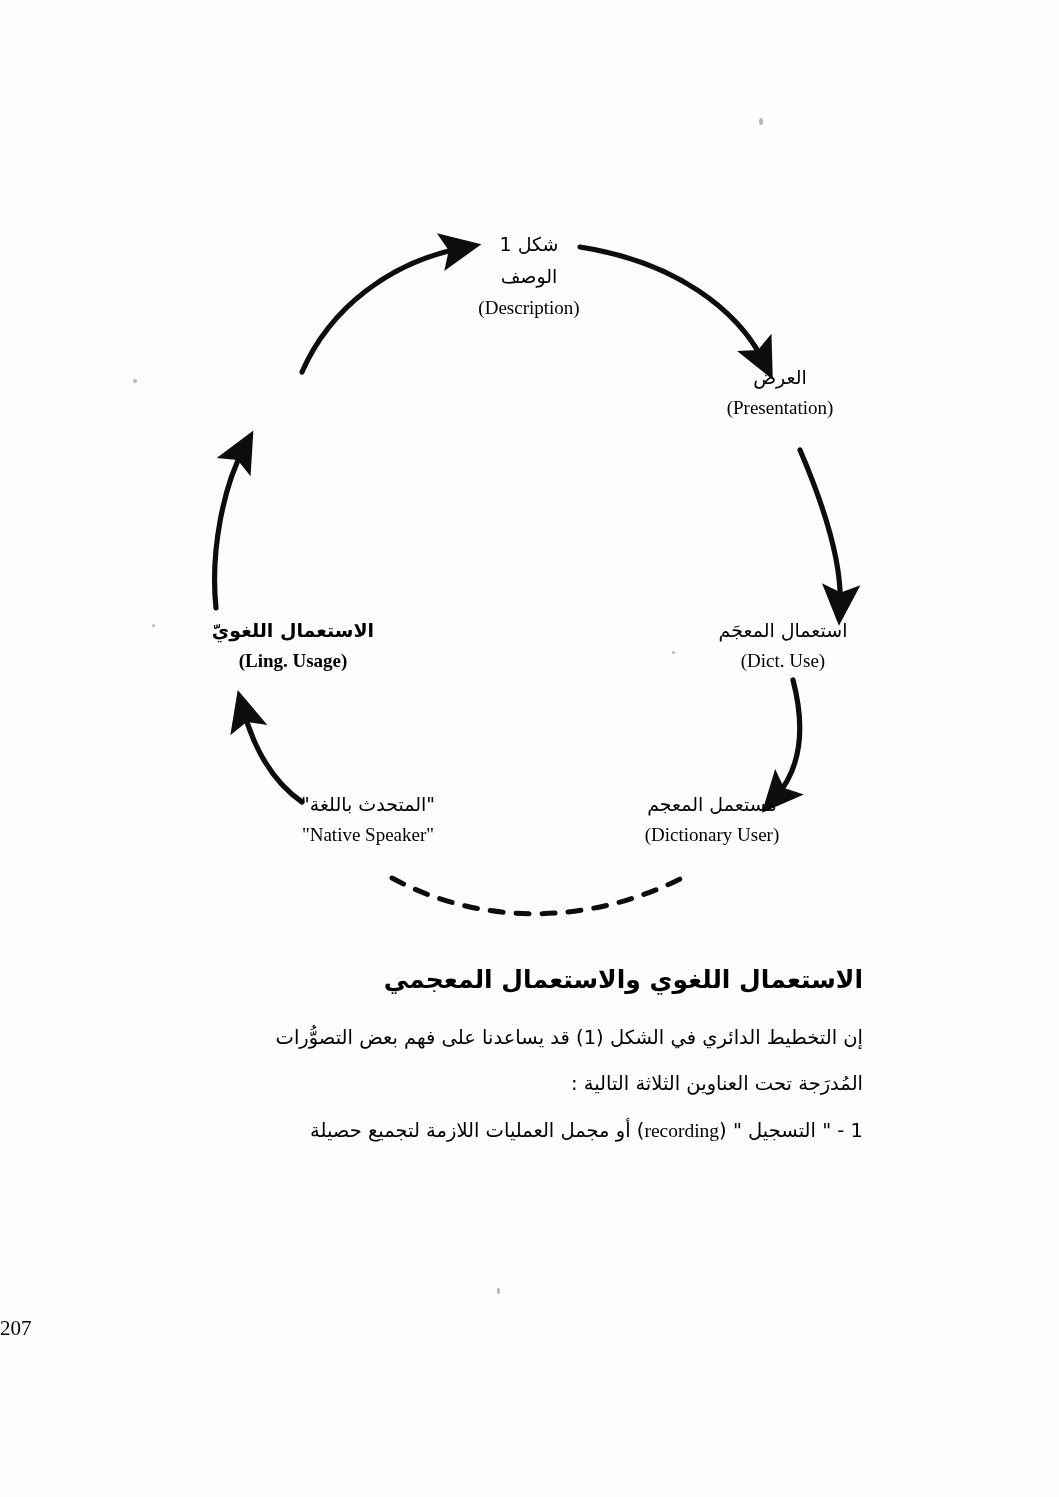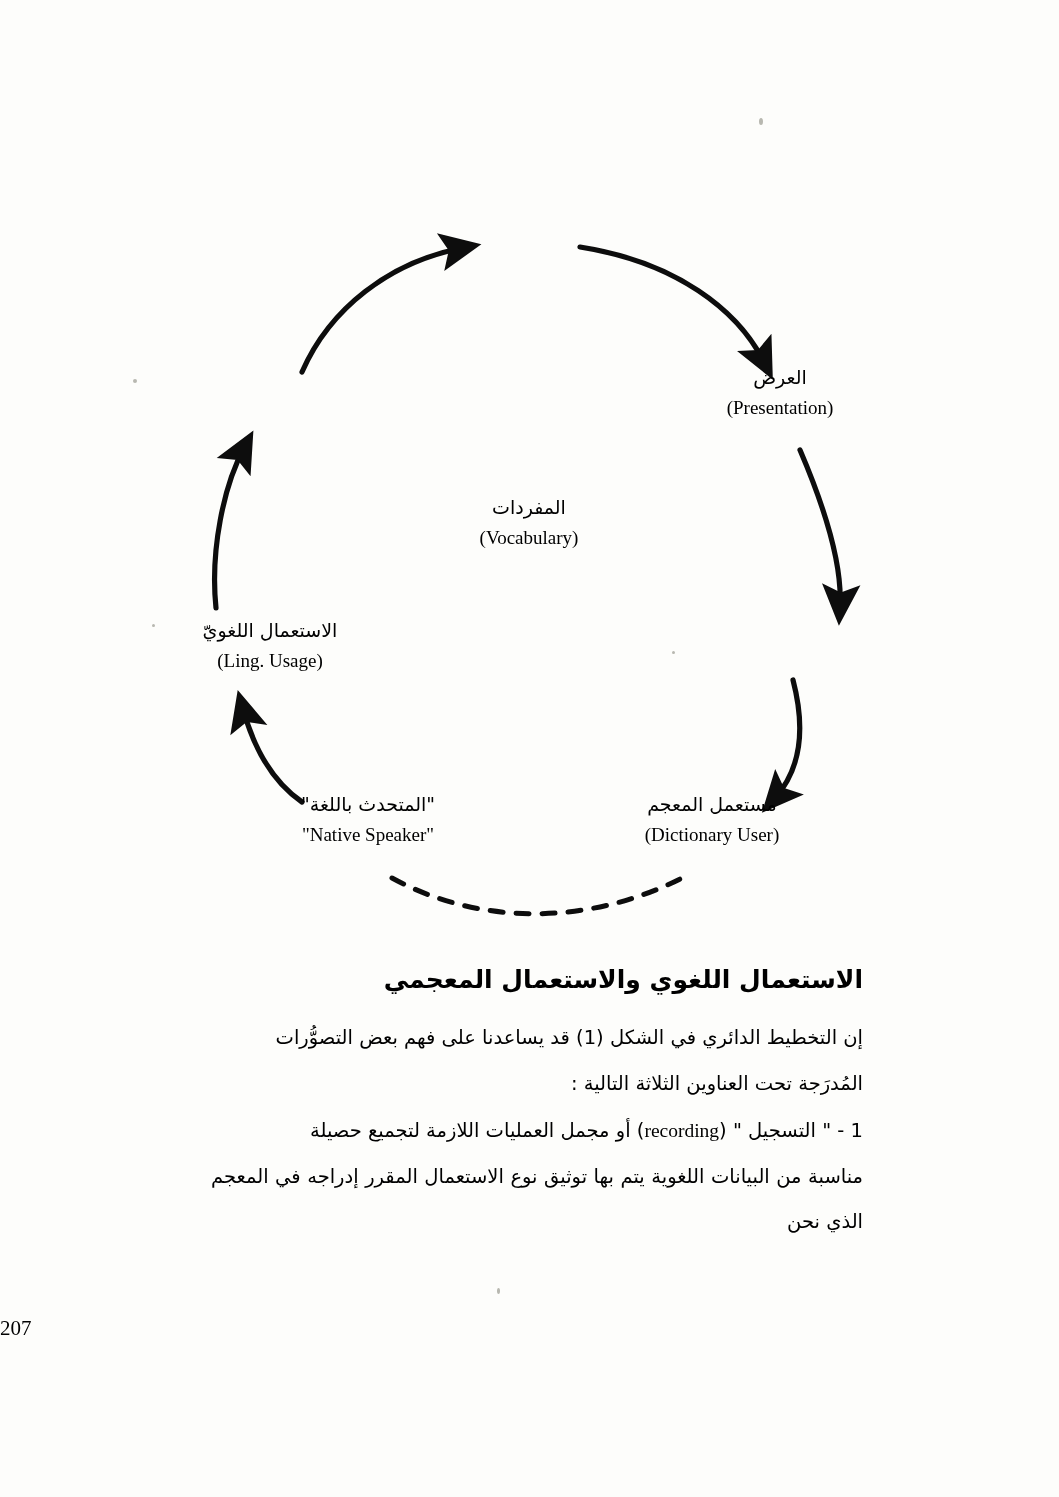--- a/index.html
+++ b/index.html
@@ -58,21 +58,21 @@
     font-family: "Liberation Serif", "DejaVu Serif", serif;
     font-size: 19px;
     margin-top: 7px;
   }
 
   
   .node-top      { left: 399px; top: 32px;  width: 260px; }
   .node-center   { left: 414px; top: 295px; width: 230px; }
   .node-recording{ left: 175px; top: 165px; width: 220px; }
   .node-present  { left: 665px; top: 165px; width: 230px; }
-  .node-ling     { left: 155px; top: 418px; width: 230px; }
+  .node-ling     { left: 178px; top: 418px; width: 230px; font-weight: bold; }
   .node-dictuse  { left: 668px; top: 418px; width: 230px; }
   .node-native   { left: 253px; top: 592px; width: 230px; }
   .node-dictuser { left: 592px; top: 592px; width: 240px; }
 
   .node-top .ar-fig {
     display: block;
     font-family: "DejaVu Sans", "Liberation Sans", sans-serif;
     font-size: 19px;
     direction: rtl;
     unicode-bidi: isolate;
@@ -150,37 +150,42 @@
 
       <path d="M 793,480 C 806,530 800,570 775,598" fill="none" stroke="#0d0d0d" stroke-width="5.2" stroke-linecap="round" marker-end="url(#ah)"></path>
 
       <path d="M 392,678 C 480,726 590,726 686,676" fill="none" stroke="#0d0d0d" stroke-width="5" stroke-linecap="round" stroke-dasharray="13 13"></path>
 
       <path d="M 302,602 C 270,580 253,545 243,509" fill="none" stroke="#0d0d0d" stroke-width="5.2" stroke-linecap="round" marker-end="url(#ah)"></path>
 
       <path d="M 216,408 C 210,350 224,285 244,248" fill="none" stroke="#0d0d0d" stroke-width="5.2" stroke-linecap="round" marker-end="url(#ah)"></path>
     </svg>
 
+    <div class="node node-top">
+      <span class="ar-fig">شكل 1</span>
+      <span class="ar">الوصف</span>
+      <span class="en">(Description)</span>
+    </div>
 
 
     <div class="node node-present">
       <span class="ar">العرض</span>
       <span class="en">(Presentation)</span>
     </div>
 
-    <div class="node node-center">
-      <span class="ar">المفردات</span>
-      <span class="en">(Vocabulary)</span>
-    </div>
 
     <div class="node node-ling">
       <span class="ar">الاستعمال اللغويّ</span>
       <span class="en">(Ling. Usage)</span>
     </div>
 
+    <div class="node node-dictuse">
+      <span class="ar">استعمال المعجَم</span>
+      <span class="en">(Dict. Use)</span>
+    </div>
 
     <div class="node node-native">
       <span class="ar">"المتحدث باللغة"</span>
       <span class="en">"Native Speaker"</span>
     </div>
 
     <div class="node node-dictuser">
       <span class="ar">مستعمل المعجم</span>
       <span class="en">(Dictionary User)</span>
     </div>
@@ -191,21 +196,20 @@
     <h2 class="heading">الاستعمال اللغوي والاستعمال المعجمي</h2>
 
     <p class="para">إن التخطيط الدائري في الشكل (1) قد يساعدنا على فهم بعض التصوُّرات</p>
 
     <p class="para">المُدرَجة تحت العناوين الثلاثة التالية :</p>
 
     <p class="para">
       <span>1 - " التسجيل " (</span><span class="ltr">recording</span><span>) أو مجمل العمليات اللازمة لتجميع حصيلة</span>
     </p>
 
-    <p class="para">مناسبة من البيانات اللغوية يتم بها توثيق نوع الاستعمال المقرر إدراجه في المعجم الذي نحن</p>
 
   </div>
 
   <div class="page-number">207</div>
 
   <div class="speck" style="left:759px; top:118px; width:4px; height:7px;"></div>
   <div class="speck" style="left:133px; top:379px; width:4px; height:4px;"></div>
   <div class="speck" style="left:152px; top:624px; width:3px; height:3px;"></div>
   <div class="speck" style="left:672px; top:651px; width:3px; height:3px;"></div>
   <div class="speck" style="left:497px; top:1288px; width:3px; height:6px;"></div>

